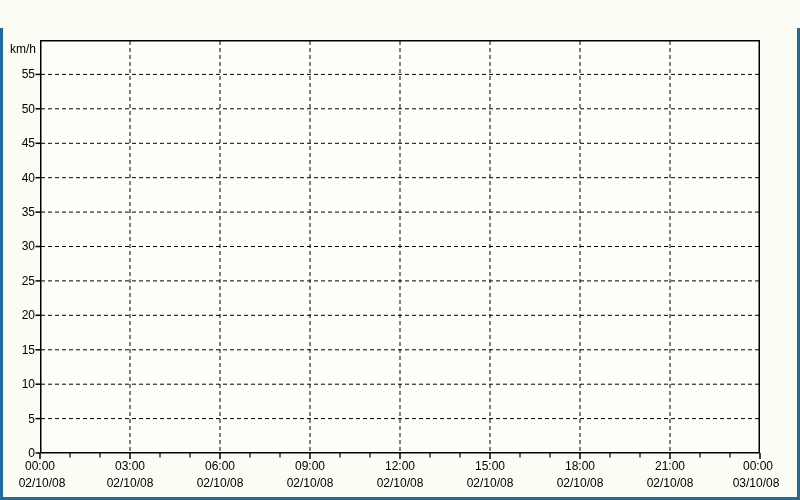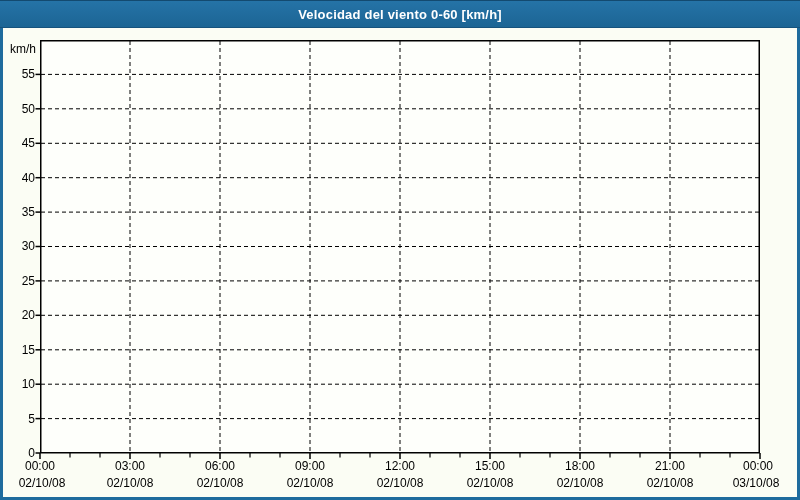--- a/index.html
+++ b/index.html
@@ -21,23 +21,20 @@
   .edge { position:absolute; background:#1e6b9d; }
   .edge.left   { left:0; top:28px; width:3px; height:472px; }
   .edge.right  { right:0; top:28px; width:3px; height:472px; }
   .edge.bottom { left:0; bottom:0; width:800px; height:3px; }
 </style>
 </head>
 <body>
 
 <div class="window">
 
-  <div class="titlebar">
-    <span class="title-text">Velocidad del viento 0-60 [km/h]</span>
-  </div>
 
   <svg class="chart" width="800" height="500" viewBox="0 0 800 500">
 
     <rect x="40" y="40" width="720" height="413" fill="#fefffb"></rect>
 
     <g stroke="#000000" stroke-width="1" stroke-dasharray="4 3">
       <line x1="41" y1="418.6" x2="759" y2="418.6"></line>
       <line x1="41" y1="384.2" x2="759" y2="384.2"></line>
       <line x1="41" y1="349.8" x2="759" y2="349.8"></line>
       <line x1="41" y1="315.3" x2="759" y2="315.3"></line>

